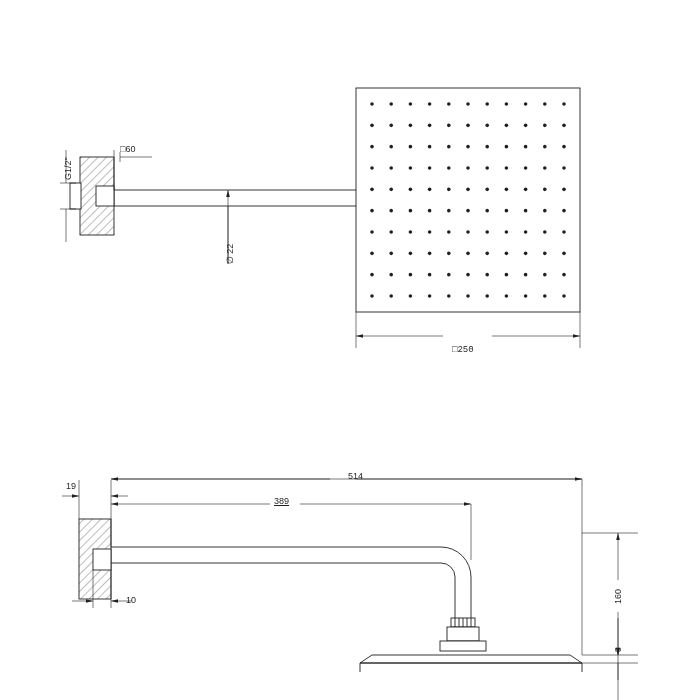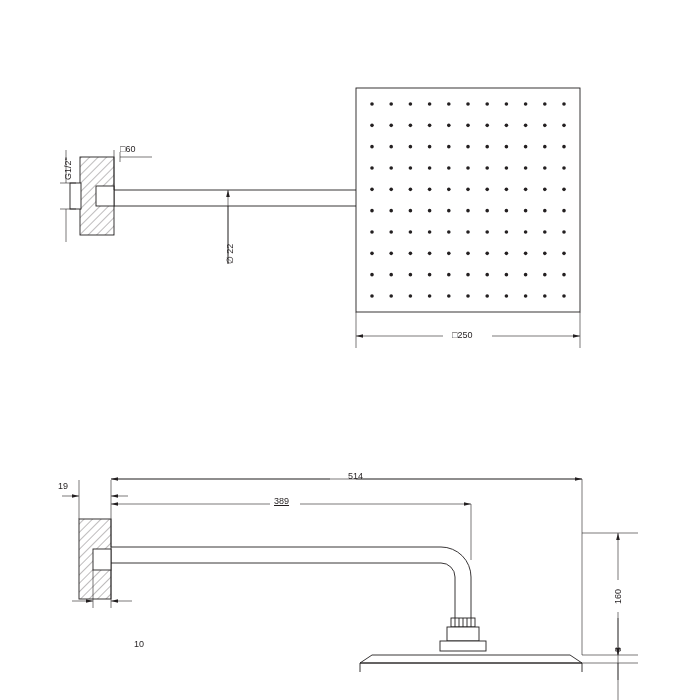--- a/index.html
+++ b/index.html
@@ -260,27 +260,27 @@
       <line x1="618" y1="655" x2="618" y2="680"></line>
     </g>
   </svg>
 
   <div class="lbl rot" style="left:64px; top:180px;">G1/2"</div>
 
   <div class="lbl" style="left:120px; top:145px;">□<span>60</span></div>
 
   <div class="lbl rot" style="left:226px; top:264px;">∅&nbsp;<span>22</span></div>
 
-  <div class="lbl" style="left:452px; top:331px;">□<span>250</span></div>
-
-  <div class="lbl" style="left:58px; top:482px;">19</div>
+  <div class="lbl" style="left:452px; top:346px;font-family:Liberation Mono, monospace;">□<span>250</span></div>
+
+  <div class="lbl" style="left:66px; top:482px;">19</div>
 
   <div class="lbl" style="left:348px; top:472px;">514</div>
 
   <div class="lbl" style="left:274px; top:497px;text-decoration:underline;">389</div>
 
-  <div class="lbl" style="left:134px; top:596px;margin-top:44px;">10</div>
+  <div class="lbl" style="left:126px; top:596px;">10</div>
 
   <div class="lbl rot" style="left:614px; top:604px;">160</div>
 
   <div class="lbl rot" style="left:614px; top:652px;">8</div>
 
 </div>
 
 </body></html>

